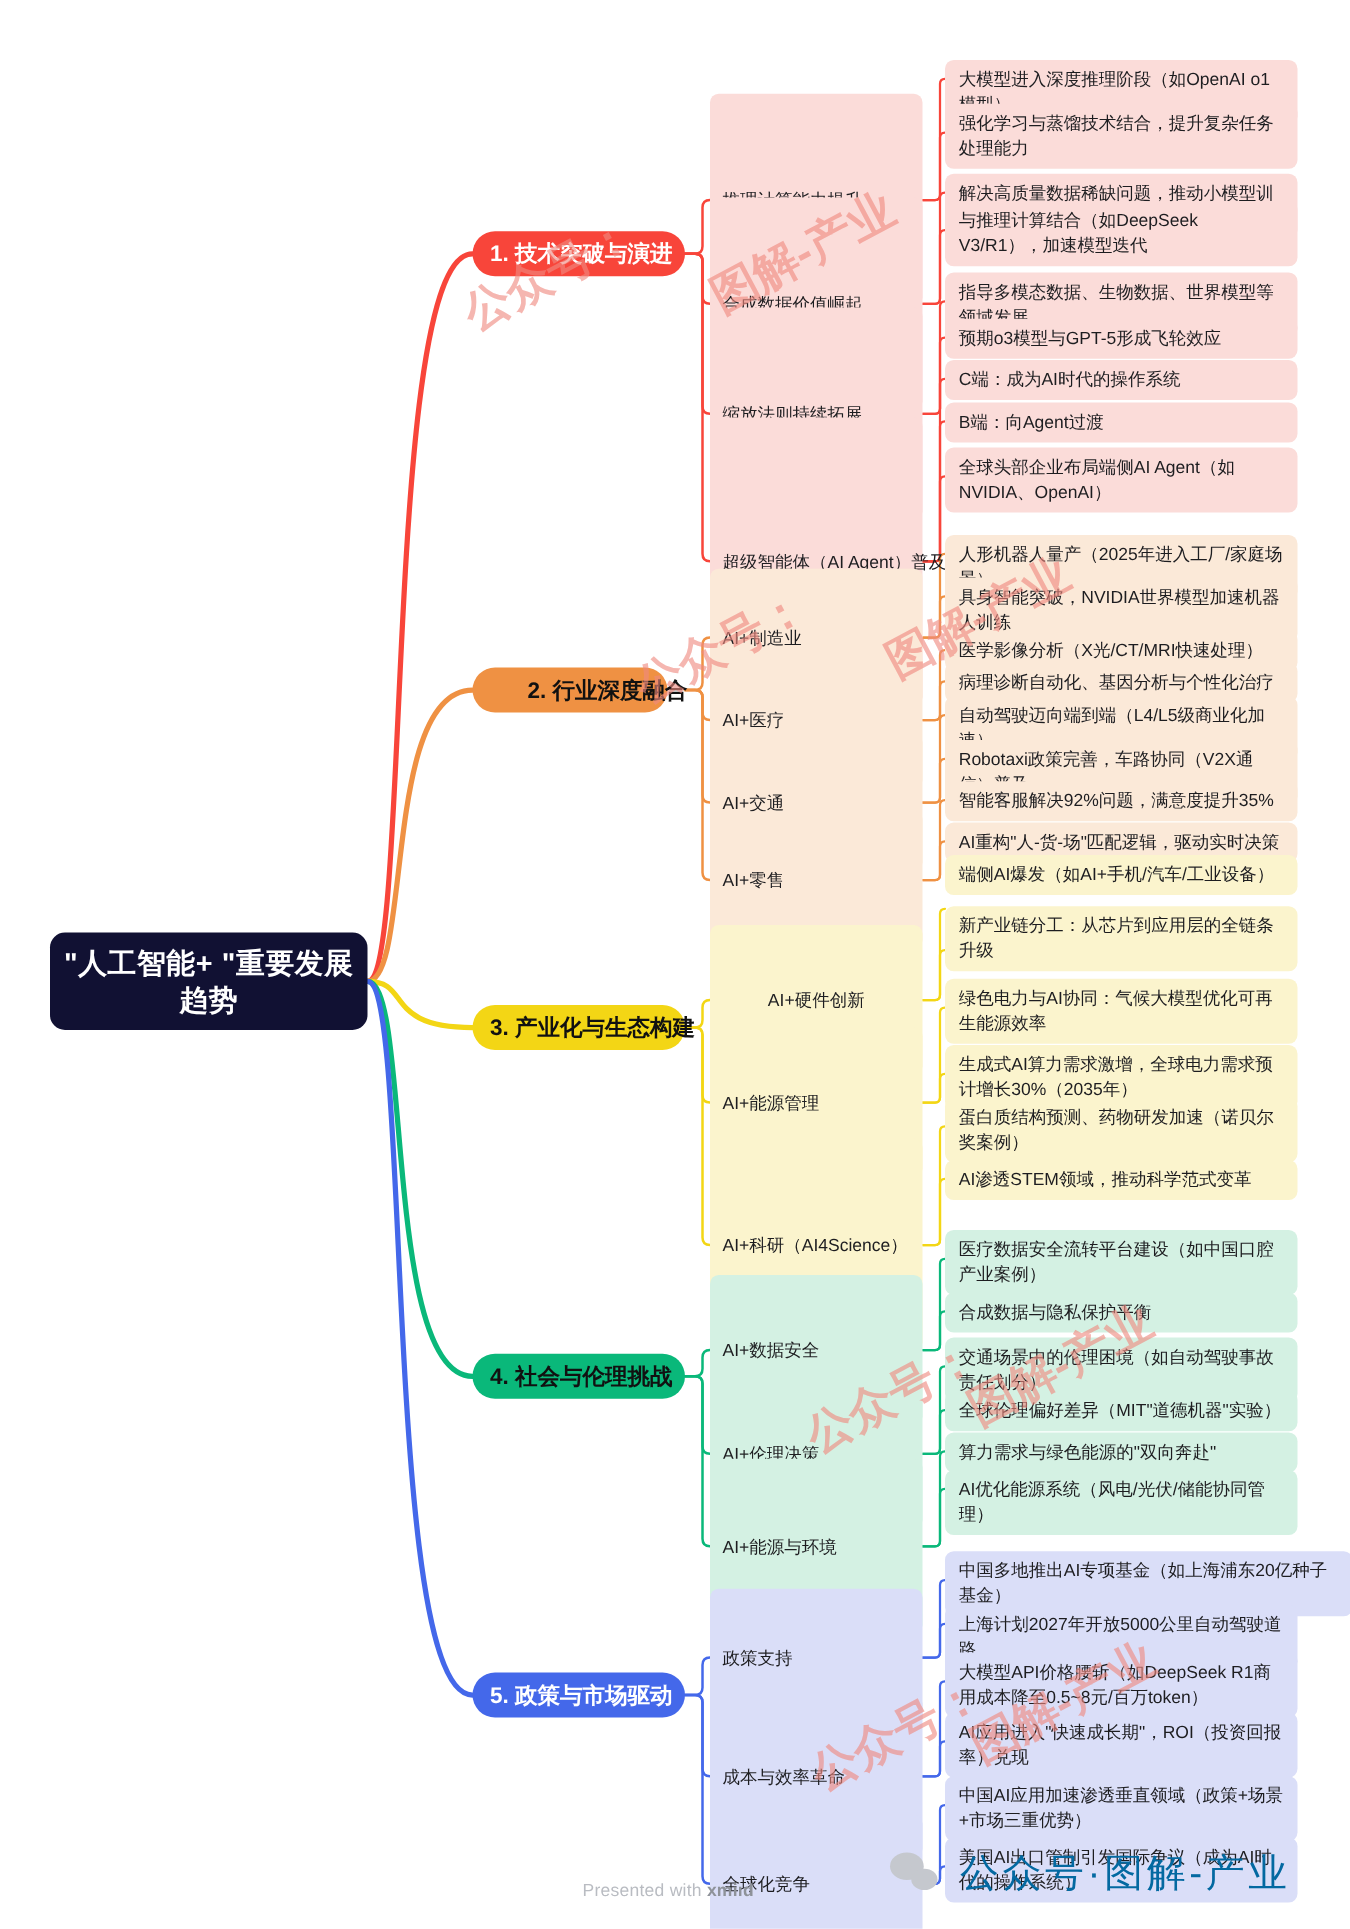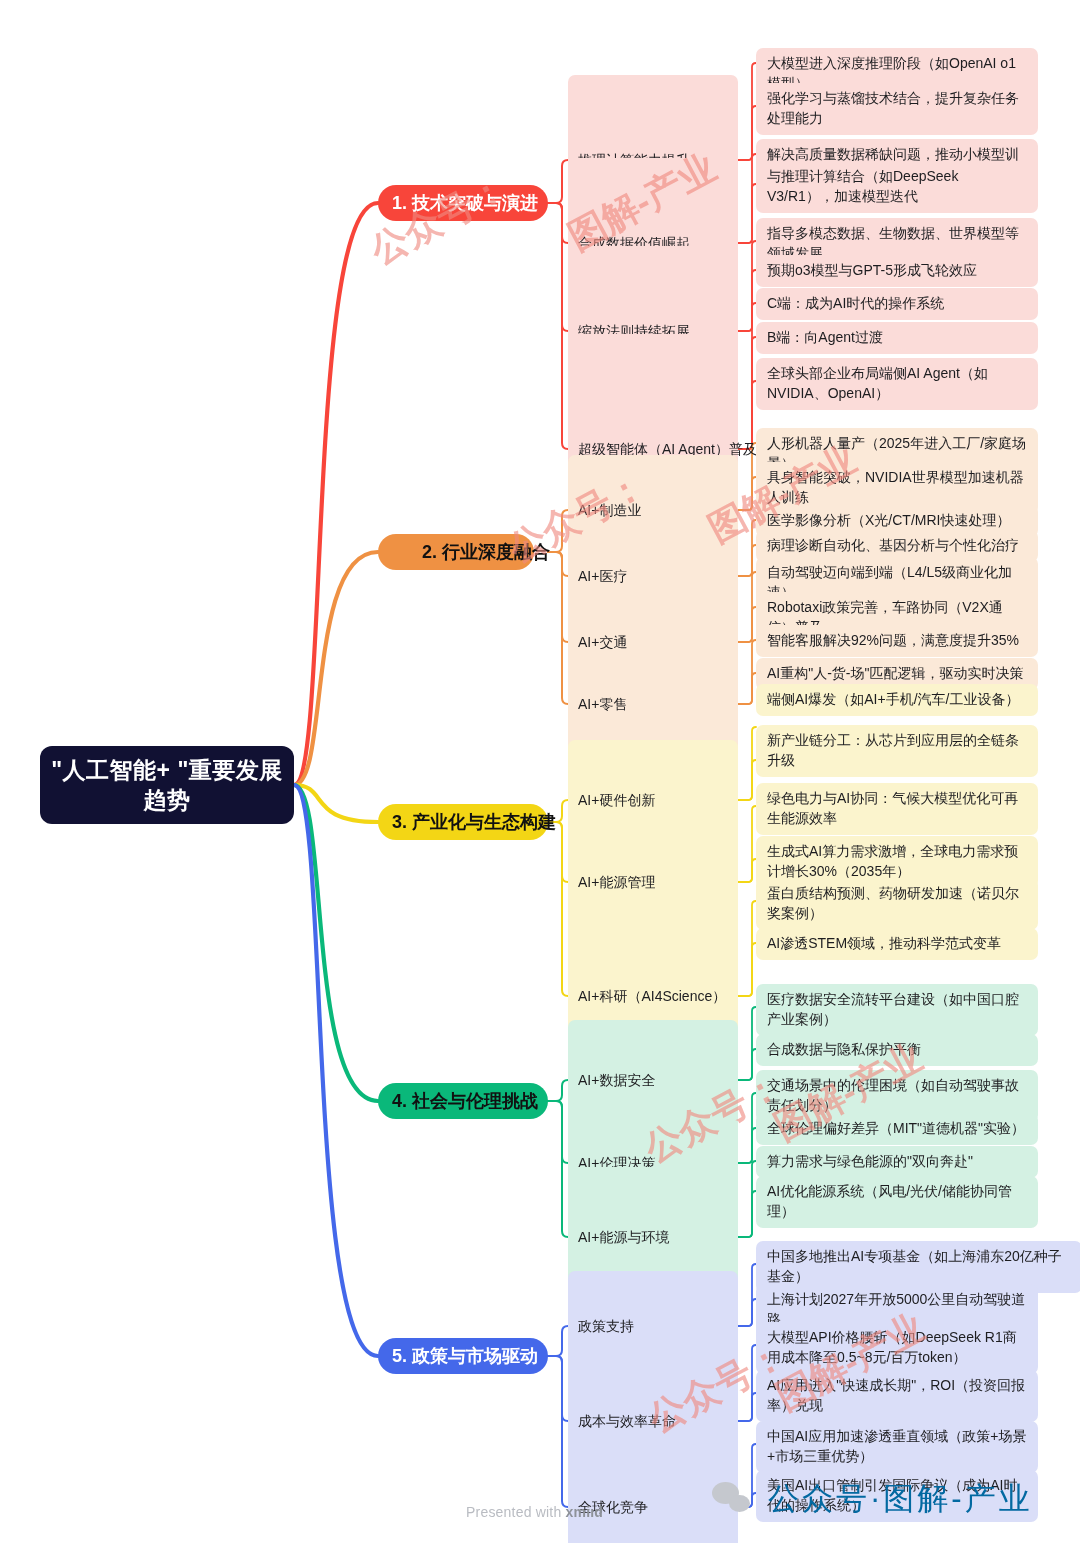--- a/index.html
+++ b/index.html
@@ -208,21 +208,21 @@
       </div>
       <div class="b3" style="left: 756px; top: 625px; width: 282px; min-height: 30px; background: rgb(251, 233, 216);">
         <span>智能客服解决92%问题，满意度提升35%</span>
       </div>
       <div class="b3" style="left: 756px; top: 658px; width: 282px; min-height: 30px; background: rgb(251, 233, 216);">
         <span>AI重构"人-货-场"匹配逻辑，驱动实时决策</span>
       </div>
       <div class="b1" style="left: 378px; top: 804px; width: 170px; background: rgb(243, 214, 21);">
         <span>3. 产业化与生态构建</span>
       </div>
-      <div class="b2" style="left: 568px; top: 740px; width: 170px; height: 120px; background: rgb(251, 244, 205);">
+      <div class="b2" style="left: 568px; top: 740px; width: 170px; height: 120px; background: rgb(251, 244, 205); justify-content: center;">
         <span>AI+硬件创新</span>
       </div>
       <div class="b3" style="left: 756px; top: 684px; width: 282px; min-height: 30px; background: rgb(251, 244, 205);">
         <span>端侧AI爆发（如AI+手机/汽车/工业设备）</span>
       </div>
       <div class="b3" style="left: 756px; top: 725px; width: 282px; min-height: 30px; background: rgb(251, 244, 205);">
         <span>新产业链分工：从芯片到应用层的全链条升级</span>
       </div>
       <div class="b2" style="left: 568px; top: 822px; width: 170px; height: 120px; background: rgb(251, 244, 205);">
         <span>AI+能源管理</span>

